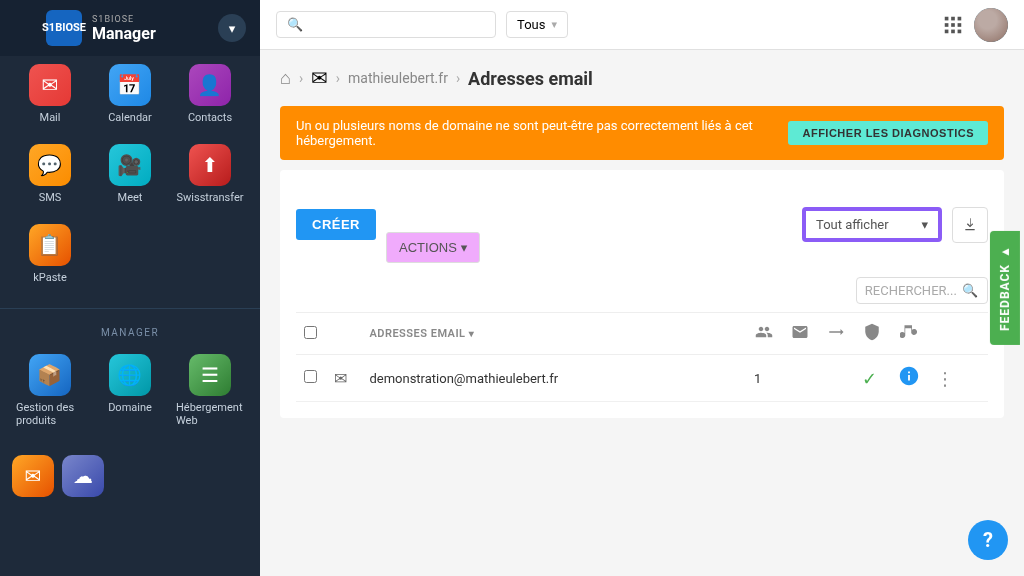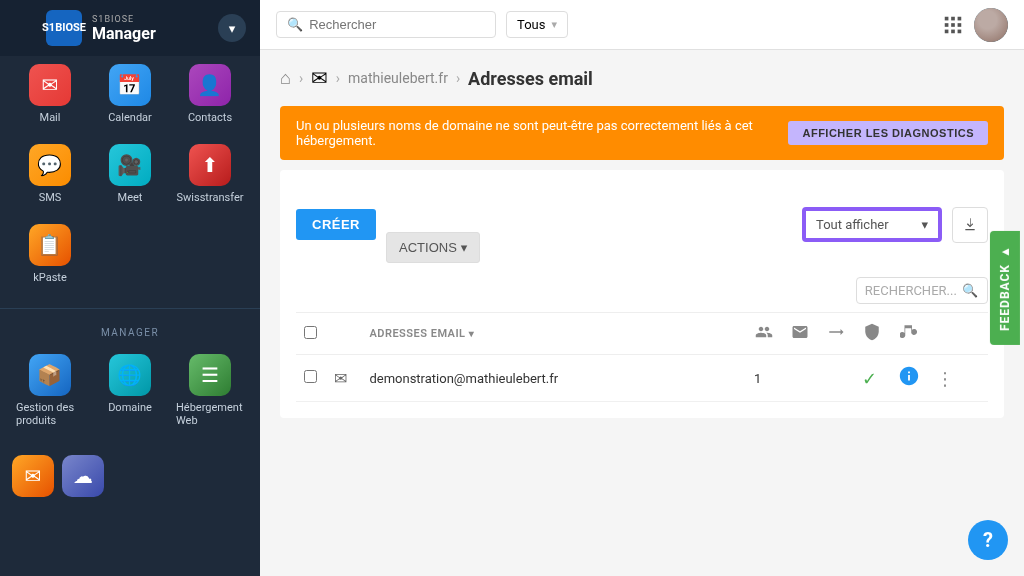--- a/index.html
+++ b/index.html
@@ -201,21 +201,21 @@
       align-items: center;
       justify-content: space-between;
       padding: 12px 16px;
       border-radius: 4px;
       margin-bottom: 10px;
       font-size: 13px;
       color: white;
     }
     .alert-orange { background: #ff8c00; }
     .alert-btn {
-      background: #c4b5fd;
+      background: #5eead4;
       color: #333;
       border: none;
       padding: 6px 14px;
       font-size: 11px;
       font-weight: bold;
       border-radius: 3px;
       cursor: pointer;
       white-space: nowrap;
       letter-spacing: 0.5px;
     }
@@ -238,21 +238,21 @@
       color: white;
       border: none;
       padding: 8px 16px;
       font-size: 13px;
       font-weight: bold;
       border-radius: 3px;
       cursor: pointer;
       letter-spacing: 0.5px;
     }
     .btn-actions {
-      background: #e5e5e5;
+      background: #f0abfc;
       color: #555;
       border: 1px solid #ddd;
       padding: 7px 12px;
       font-size: 13px;
       border-radius: 3px;
       cursor: pointer;
       display: flex; align-items: center; gap: 4px; margin-top: 46px;
     }
     .toolbar-spacer { flex: 1; }
     .filter-dropdown {
@@ -431,21 +431,20 @@
     <div class="sidebar-bottom-icon icon-email-bottom">✉</div>
     <div class="sidebar-bottom-icon icon-cloud">☁</div>
   </div>
 </div>
 
 <div class="main">
 
   <div class="topbar">
     <div class="topbar-search">
       <span style="color:#aaa;">🔍</span>
-      <input type="text" placeholder="Rechercher" style="">
     </div>
     <div class="topbar-filter">
       <span>Tous</span>
       <span style="color:#aaa; font-size:11px;">▾</span>
     </div>
     <div class="topbar-spacer"></div>
     <div class="topbar-apps">
       <svg width="22" height="22" viewBox="0 0 24 24" fill="#555">
           <rect x="3" y="3" width="4" height="4"></rect>
           <rect x="10" y="3" width="4" height="4"></rect>

